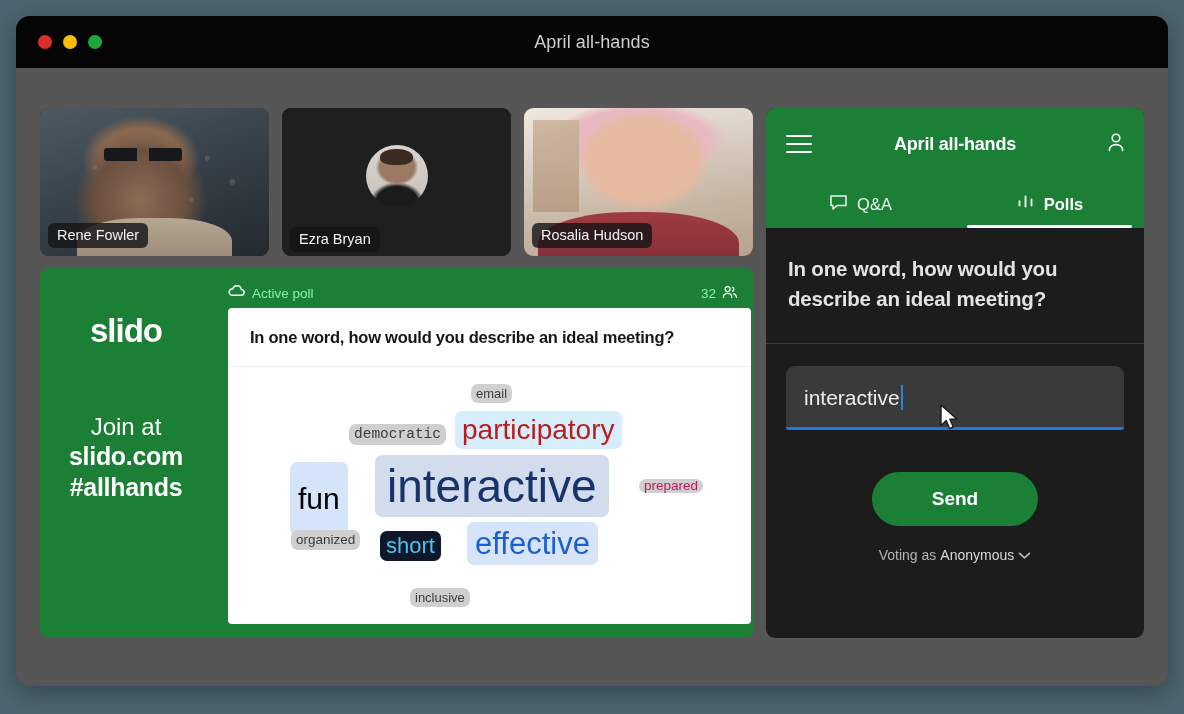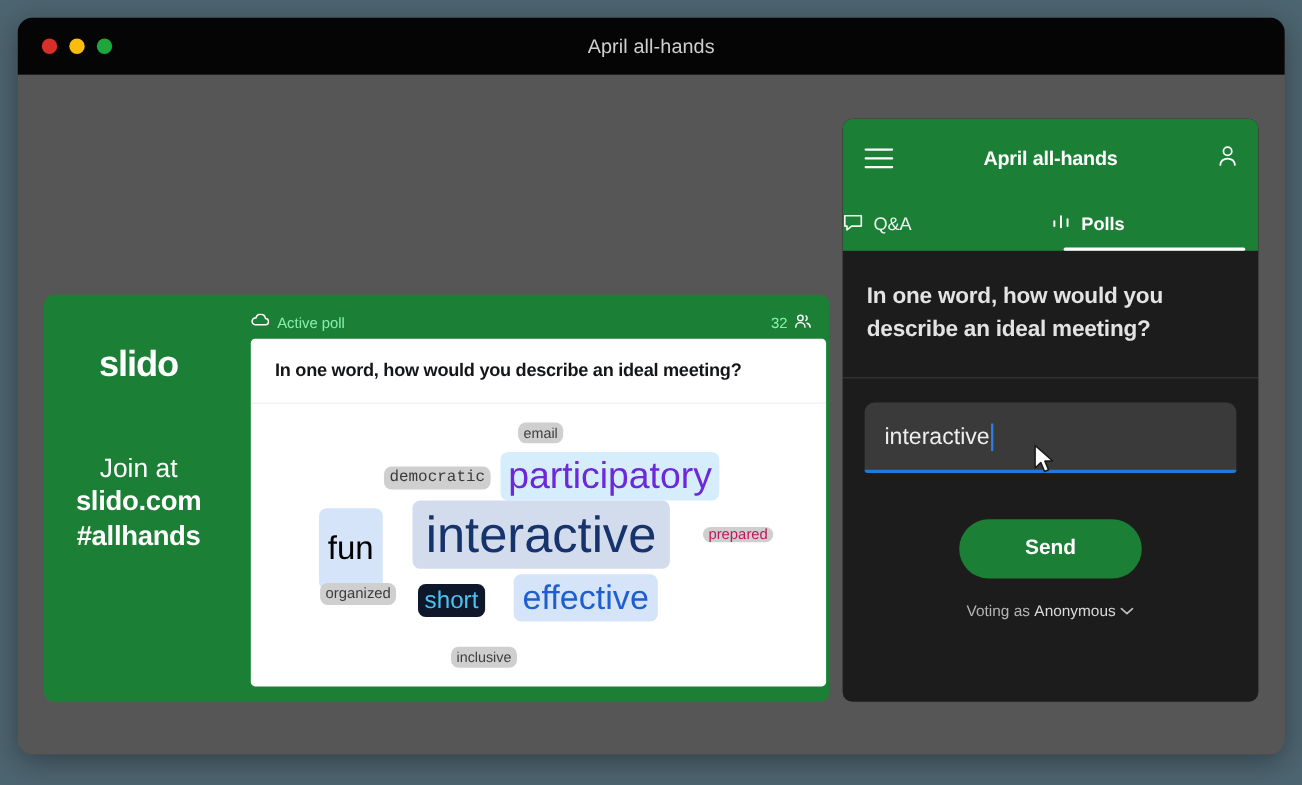--- a/index.html
+++ b/index.html
@@ -210,21 +210,21 @@
     position: absolute; left: 20px; top: 50%; transform: translateY(-50%);
     width: 26px; height: 18px;
     display: flex; flex-direction: column; justify-content: space-between;
     cursor: pointer;
   }
   #hamburger-btn span { display: block; height: 2.4px; background: #fff; border-radius: 2px; }
   #person-btn { position: absolute; right: 18px; top: 50%; transform: translateY(-50%); cursor: pointer; }
 
   #pp-tabs { display: flex; height: 48px; }
   .pp-tab {
-    flex: 1; display: flex; align-items: center; gap: 9px;
+    flex: 1; display: flex; align-items: center; justify-content: center; gap: 9px;
     color: #ffffff; font-size: 16.5px; position: relative; cursor: pointer;
   }
   .pp-tab.inactive { opacity: .93; font-weight: normal; }
   .pp-tab.active { font-weight: bold; }
   .pp-tab.active::after {
     content: ""; position: absolute; left: 12px; right: 12px; bottom: 0;
     height: 3px; background: #ffffff; border-radius: 2px;
   }
 
   #pp-question {
@@ -285,20 +285,48 @@
     <div class="traffic-lights">
       <div class="tl red"></div>
       <div class="tl yellow"></div>
       <div class="tl green"></div>
     </div>
     <div id="window-title">April all-hands</div>
   </div>
 
   <div id="window-body">
 
+    <div id="video-strip">
+
+      <div class="video-tile">
+        <div class="vid-rene">
+          <div class="shirt"></div>
+          <div class="glasses"></div>
+        </div>
+        <div class="tile-name">Rene Fowler</div>
+      </div>
+
+      <div class="video-tile">
+        <div class="vid-ezra">
+          <div class="avatar-circle">
+            <div class="hair"></div>
+          </div>
+        </div>
+        <div class="tile-name lower">Ezra Bryan</div>
+      </div>
+
+      <div class="video-tile">
+        <div class="vid-rosalia">
+          <div class="door"></div>
+          <div class="top"></div>
+        </div>
+        <div class="tile-name">Rosalia Hudson</div>
+      </div>
+
+    </div>
 
     <div id="presenter-panel">
 
       <div id="brand-col">
         <div id="slido-logo">slido</div>
         <div id="join-block">
           <div id="join-label">Join at</div>
           <div id="join-url">slido.com</div>
           <div id="join-code">#allhands</div>
         </div>
@@ -322,21 +350,21 @@
               <path d="M10.6 2.2a2.4 2.4 0 0 1 0 4.1M11.6 8.8c1.7.4 2.9 1.8 2.9 3.6" stroke-linecap="round"></path>
             </svg>
           </span>
         </div>
       </div>
 
       <div id="poll-card">
         <div id="poll-card-question">In one word, how would you describe an ideal meeting?</div>
         <div id="wordcloud">
             <span class="cloud-word" style="left: 243px; top: 17px; font-size: 13px; color: rgb(60, 60, 60); background: rgb(207, 207, 207); font-weight: normal; padding: 3px 5px;">email</span>
-            <span class="cloud-word" style="left: 227px; top: 44px; font-size: 34px; color: #6d28d9; background: rgb(214, 238, 251); font-weight: normal; padding: 5px 7px;">participatory</span>
+            <span class="cloud-word" style="left: 227px; top: 44px; font-size: 28px; color: #b91c1c; background: rgb(214, 238, 251); font-weight: normal; padding: 5px 7px;">participatory</span>
             <span class="cloud-word" style="left: 121px; top: 57px; font-size: 14.5px; color: rgb(60, 60, 60); background: rgb(207, 207, 207); font-weight: normal; padding: 3px 5px; font-family: Liberation Mono, monospace;">democratic</span>
             <span class="cloud-word" style="left: 62px; top: 95px; font-size: 30px; color: #000000; background: rgb(213, 228, 248); font-weight: normal; padding: 22px 8px;">fun</span>
             <span class="cloud-word" style="left: 147px; top: 88px; font-size: 46px; color: rgb(22, 51, 107); background: rgb(211, 220, 237); font-weight: normal; padding: 8px 12px;">interactive</span>
             <span class="cloud-word" style="left: 411px; top: 112px; font-size: 13.5px; color: #be185d; background: rgb(207, 207, 207); font-weight: normal; padding: 0 5px;">prepared</span>
             <span class="cloud-word" style="left: 63px; top: 163px; font-size: 13.5px; color: rgb(60, 60, 60); background: rgb(207, 207, 207); font-weight: normal; padding: 3px 5px;">organized</span>
             <span class="cloud-word" style="left: 152px; top: 164px; font-size: 22px; color: rgb(76, 195, 240); background: #0f172a; font-weight: normal; padding: 4px 6px;">short</span>
             <span class="cloud-word" style="left: 239px; top: 155px; font-size: 31px; color: rgb(30, 95, 208); background: rgb(213, 228, 248); font-weight: normal; padding: 6px 8px;">effective</span>
             <span class="cloud-word" style="left: 182px; top: 221px; font-size: 13px; color: rgb(60, 60, 60); background: rgb(207, 207, 207); font-weight: normal; padding: 3px 5px;">inclusive</span>
           </div>
       </div>

